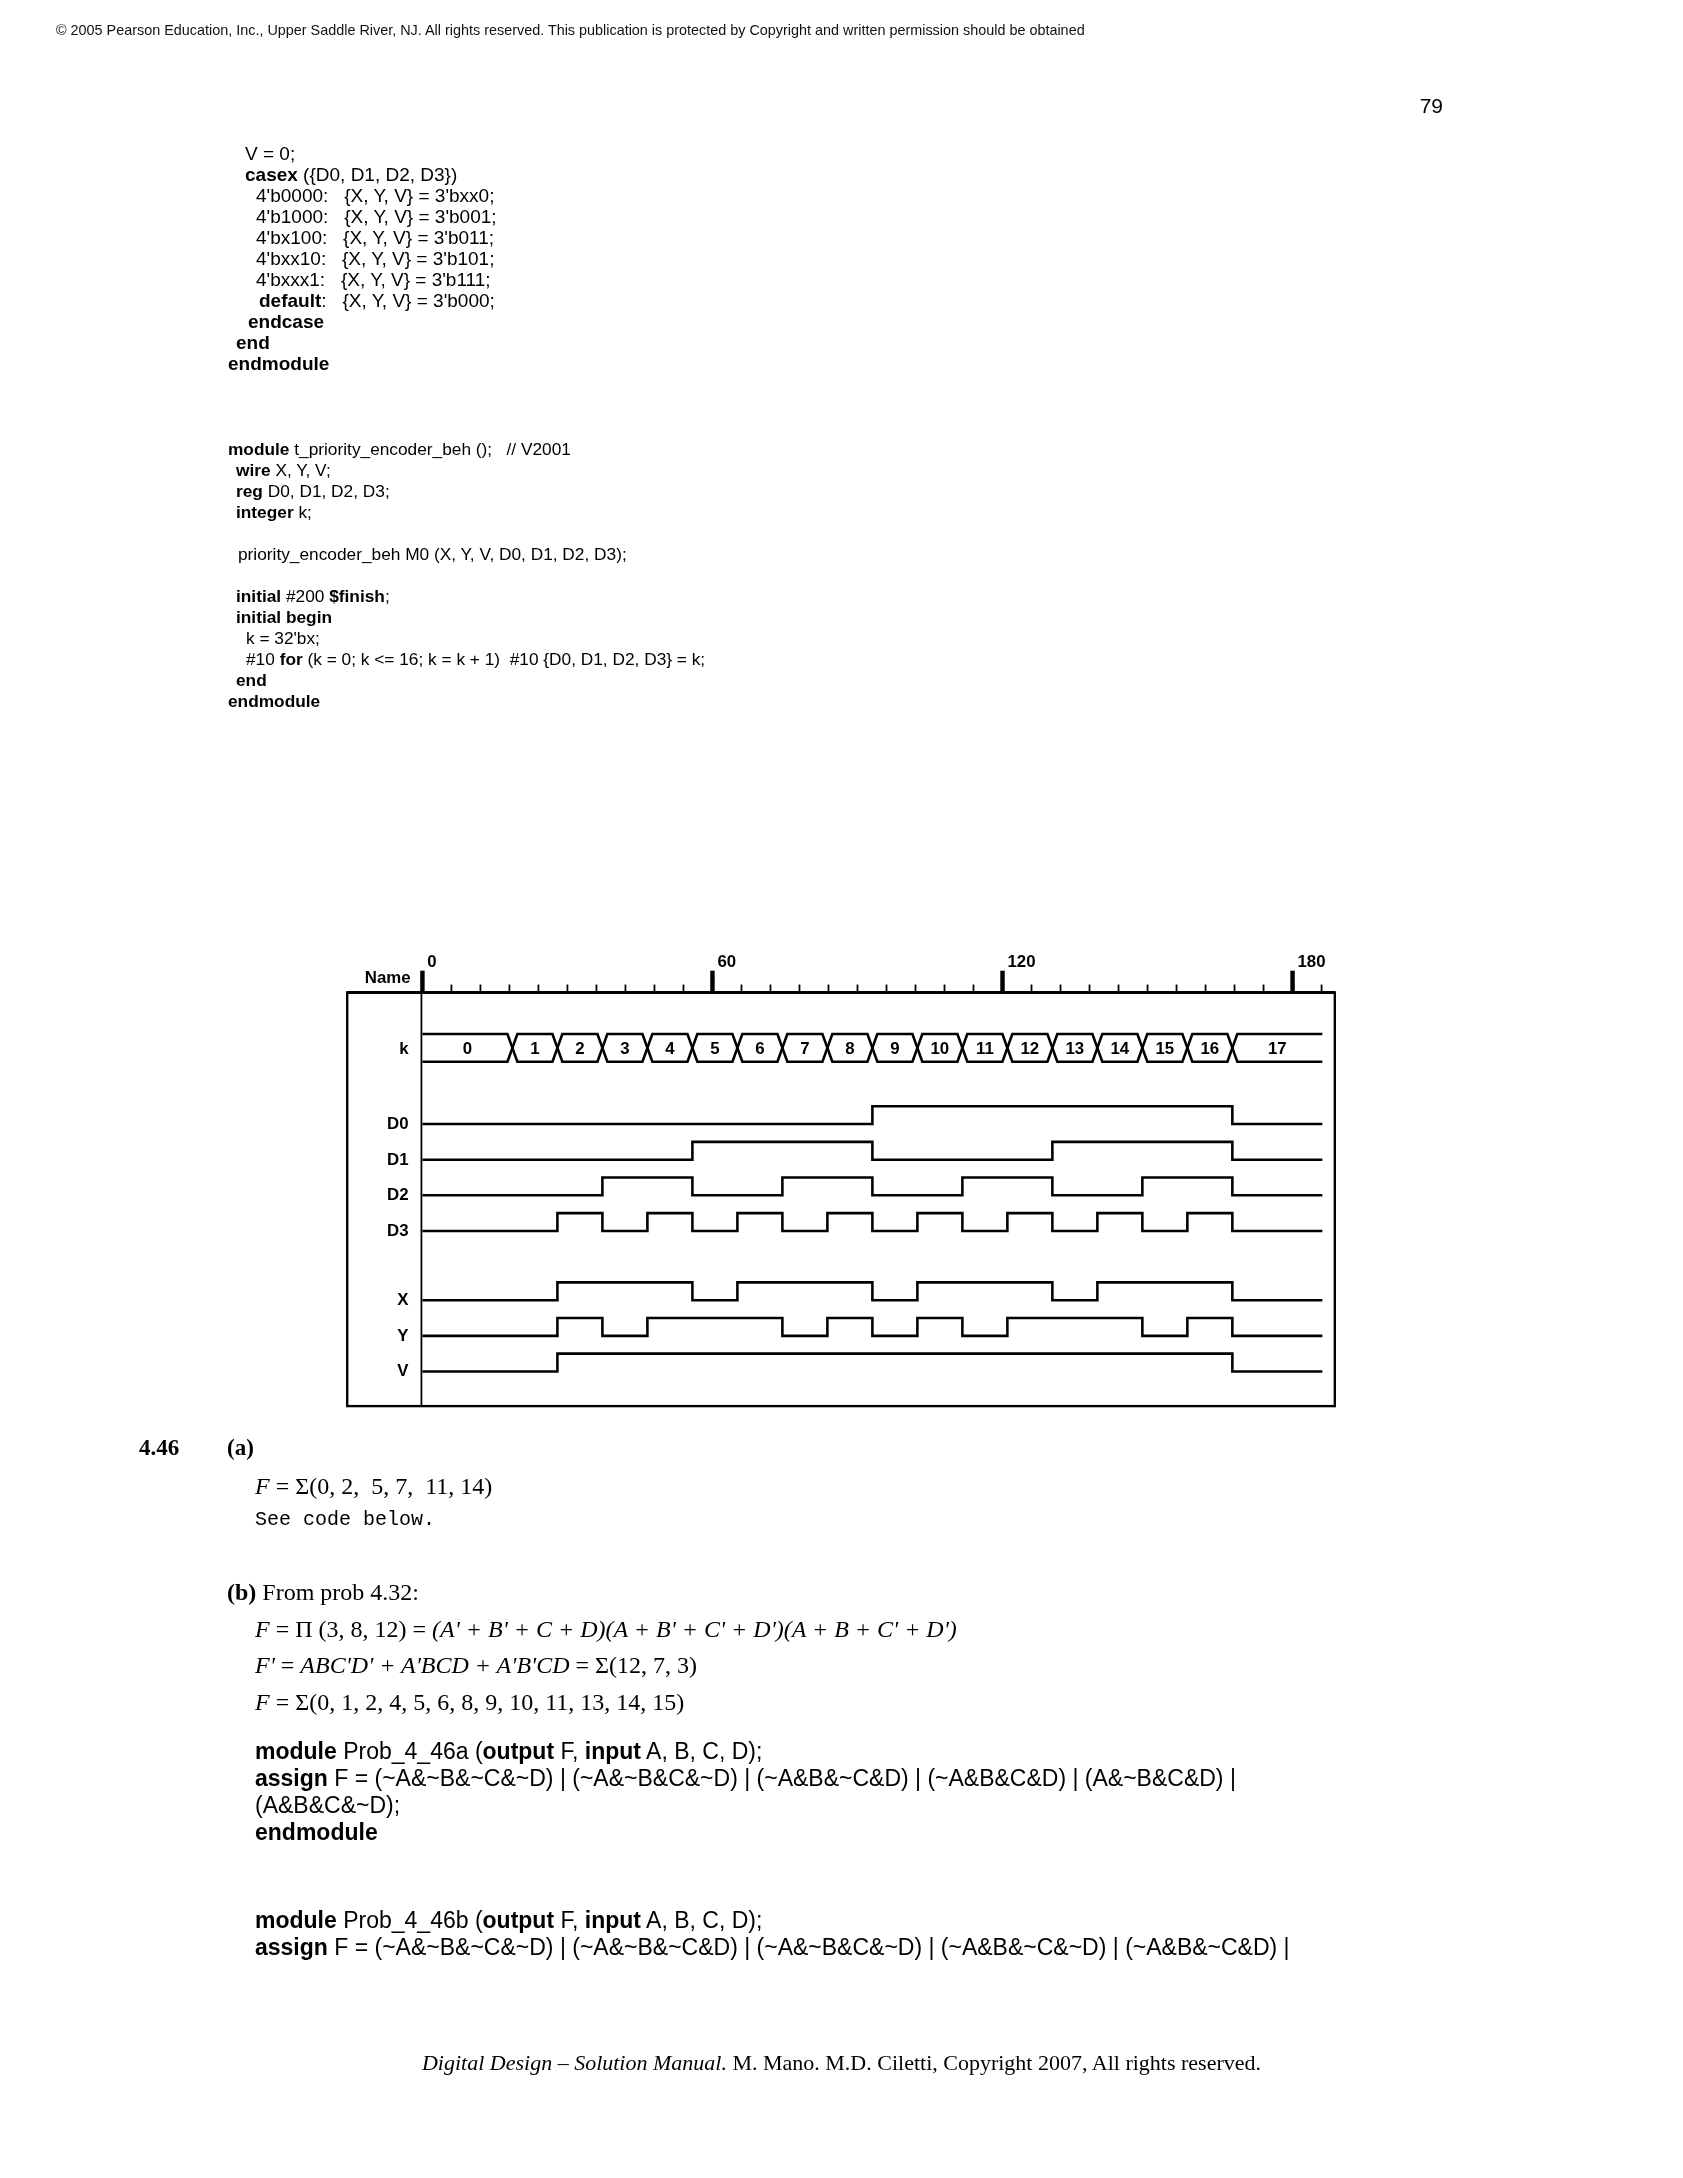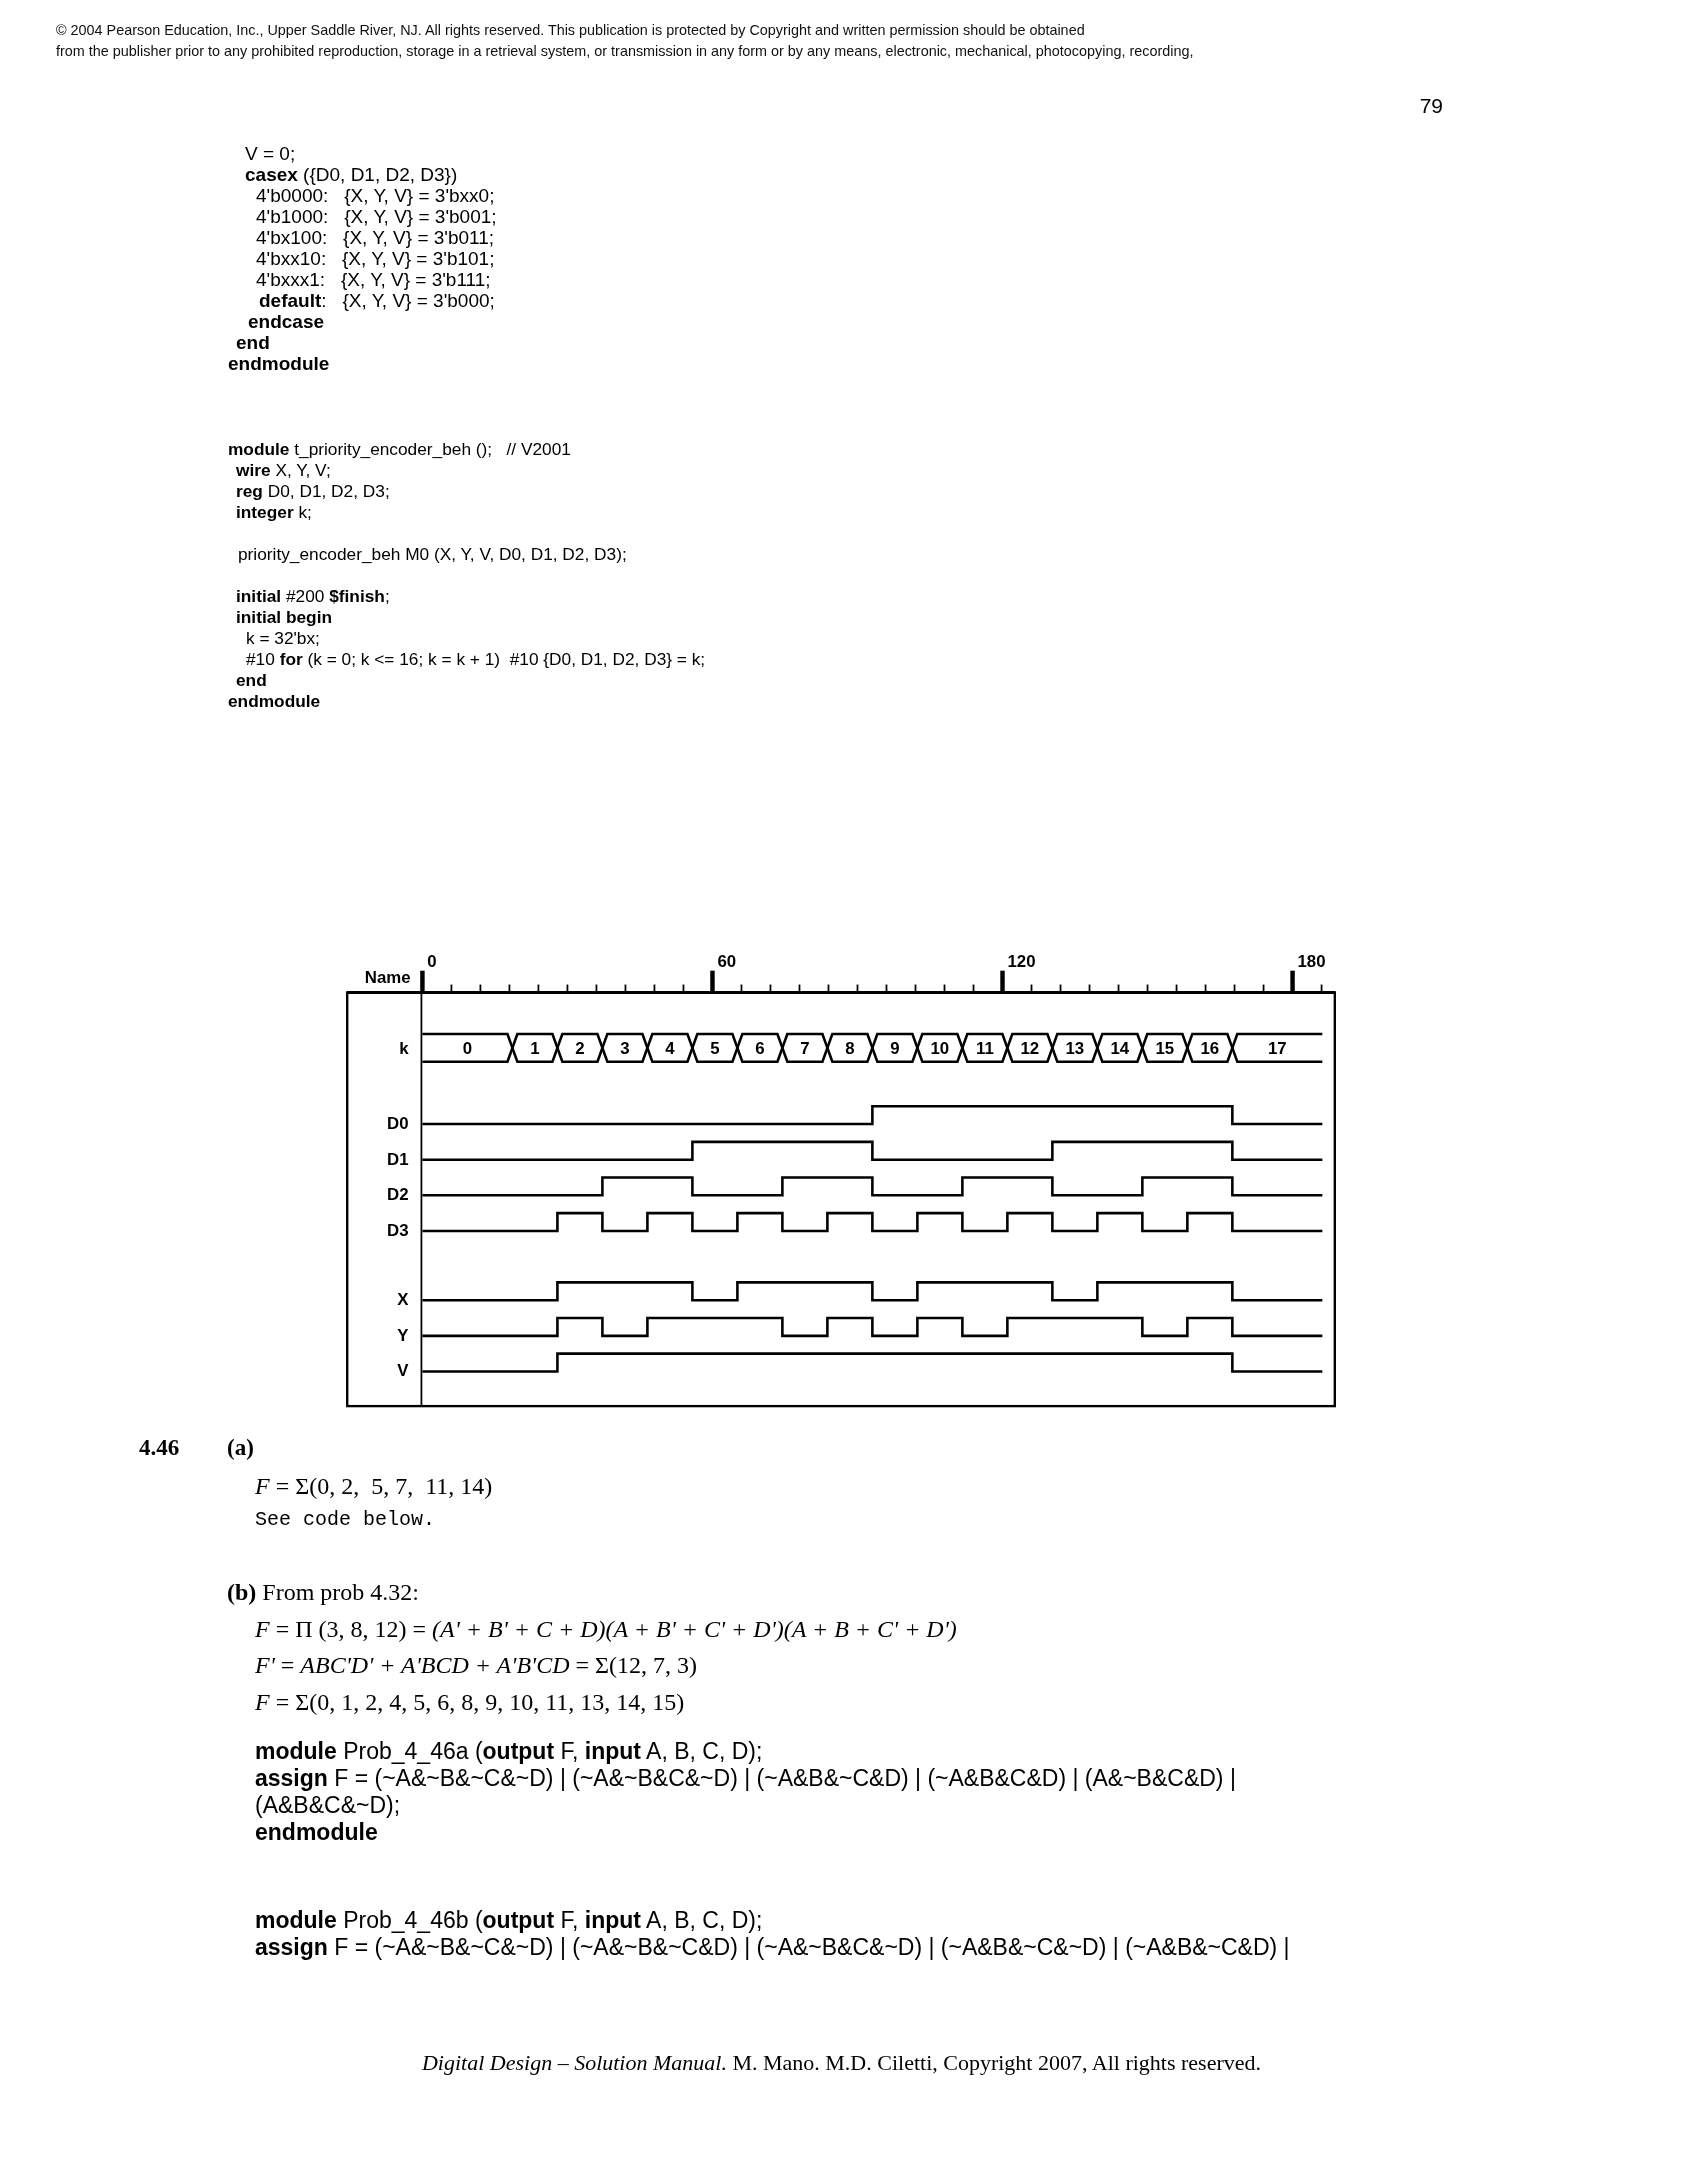--- a/index.html
+++ b/index.html
@@ -32,22 +32,21 @@
   #eq-2{left:255px;top:1652px;}
   #eq-3{left:255px;top:1689px;}
   
   #footer{left:0;top:2050px;width:1683px;text-align:center;font-size:22px;white-space:pre;}
   #footer .i{font-style:italic;}
 </style>
 </head>
 <body>
 
 <div class="abs" id="header">
-  <div>© 2004 Pearson Education, Inc., Upper Saddle River, NJ.  All rights reserved. This publication is protected by Copyright and written permission should be obtained</div>
-  <div>from the publisher prior to any prohibited reproduction, storage in a retrieval system,  or transmission in any form or by any means, electronic, mechanical, photocopying, recording,</div>
+  <div>© 2005 Pearson Education, Inc., Upper Saddle River, NJ.  All rights reserved. This publication is protected by Copyright and written permission should be obtained</div>
 </div>
 <div class="abs" id="page-number">79</div>
 
 <div class="code" id="cb-case"><div style="padding-left: 17px;"><span>V = 0;</span></div><div style="padding-left: 17px;"><span class="b">casex</span><span> ({D0, D1, D2, D3})</span></div><div style="padding-left: 28px;"><span>4'b0000:   {X, Y, V} = 3'bxx0;</span></div><div style="padding-left: 28px;"><span>4'b1000:   {X, Y, V} = 3'b001;</span></div><div style="padding-left: 28px;"><span>4'bx100:   {X, Y, V} = 3'b011;</span></div><div style="padding-left: 28px;"><span>4'bxx10:   {X, Y, V} = 3'b101;</span></div><div style="padding-left: 28px;"><span>4'bxxx1:   {X, Y, V} = 3'b111;</span></div><div style="padding-left: 31px;"><span class="b">default</span><span>:   {X, Y, V} = 3'b000;</span></div><div style="padding-left: 20px;"><span class="b">endcase</span></div><div style="padding-left: 8px;"><span class="b">end</span></div><div style="padding-left: 0px;"><span class="b">endmodule</span></div></div>
 <div class="code" id="cb-tb"><div style="padding-left: 0px;"><span class="b">module</span><span> t_priority_encoder_beh ();   // V2001</span></div><div style="padding-left: 8px;"><span class="b">wire</span><span> X, Y, V;</span></div><div style="padding-left: 8px;"><span class="b">reg</span><span> D0, D1, D2, D3;</span></div><div style="padding-left: 8px;"><span class="b">integer</span><span> k;</span></div><div style="padding-left: 0px;">&nbsp;</div><div style="padding-left: 10px;"><span>priority_encoder_beh M0 (X, Y, V, D0, D1, D2, D3);</span></div><div style="padding-left: 0px;">&nbsp;</div><div style="padding-left: 8px;"><span class="b">initial</span><span> #200 </span><span class="b">$finish</span><span>;</span></div><div style="padding-left: 8px;"><span class="b">initial begin</span></div><div style="padding-left: 18px;"><span>k = 32'bx;</span></div><div style="padding-left: 18px;"><span>#10 </span><span class="b">for</span><span> (k = 0; k &lt;= 16; k = k + 1)  #10 {D0, D1, D2, D3} = k;</span></div><div style="padding-left: 8px;"><span class="b">end</span></div><div style="padding-left: 0px;"><span class="b">endmodule</span></div></div>
 
 <svg class="abs" id="wave" width="1010" height="475" viewBox="0 0 1020 480">
     <rect x="10" y="52" width="998" height="418" fill="none" stroke="#000" stroke-width="2.4"></rect>
     <line x1="10" y1="52" x2="1008" y2="52" stroke="#000" stroke-width="3.2"></line>
     <line x1="85" y1="52" x2="85" y2="470" stroke="#000" stroke-width="1.8"></line>

